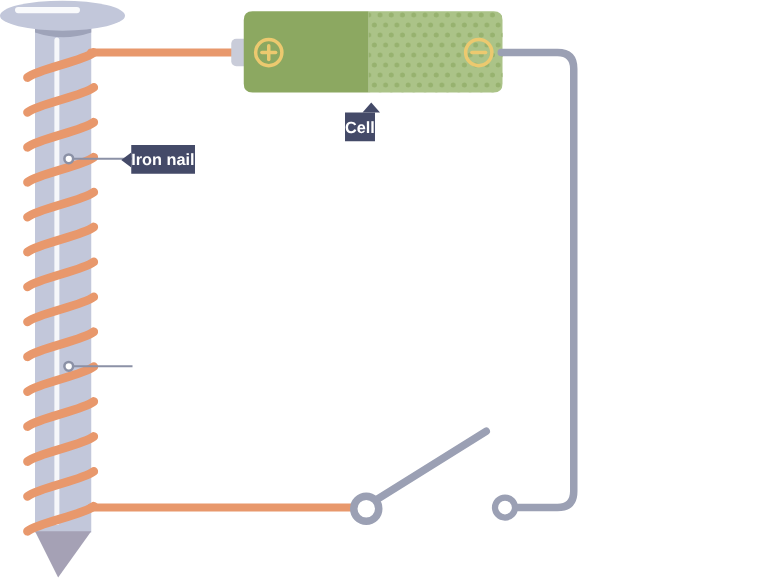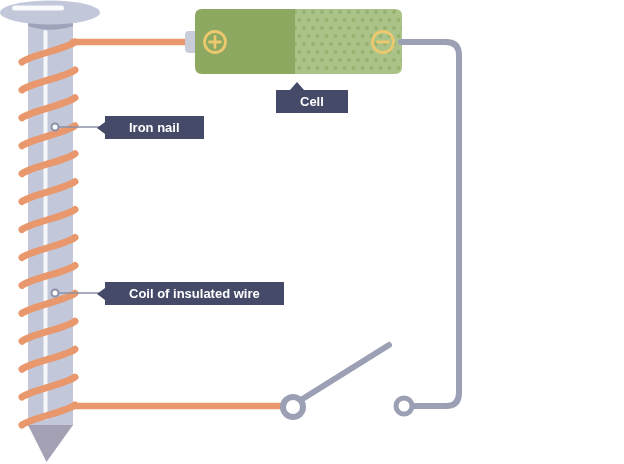--- a/index.html
+++ b/index.html
@@ -17,21 +17,21 @@
   .leader{stroke:var(--leader_gray,#8B91A6);stroke-width:1.6;fill:none;}
   .marker-dot{fill:#fff;stroke:var(--leader_gray,#8B91A6);stroke-width:2;}
   .terminal{stroke:var(--terminal_yellow,#ECC96F);stroke-width:2.8;fill:none;stroke-linecap:round;}
 
   
   .label{
     position:absolute;
     background:var(--label_bg,#444A68);
     color:var(--label_text,#FFFFFF);
     font-weight:bold;font-size:13px;line-height:15px;
-    padding:4px 24px;white-space:nowrap;
+    padding:4px 0;white-space:nowrap;
   }
   .arrow-left{
     position:absolute;left:-8px;top:50%;margin-top:-6px;
     width:0;height:0;border-top:6px solid transparent;border-bottom:6px solid transparent;
     border-right:8px solid var(--label_bg,#444A68);
   }
   .arrow-up{
     position:absolute;top:-8px;
     width:0;height:0;border-left:7px solid transparent;border-right:7px solid transparent;
     border-bottom:8px solid var(--label_bg,#444A68);
@@ -107,24 +107,20 @@
     <circle cx="55" cy="127" r="3.5" class="marker-dot"></circle>
     <line x1="56" y1="293" x2="106" y2="293" class="leader"></line>
     <circle cx="55" cy="293" r="3.5" class="marker-dot"></circle>
   </svg>
 
   <div class="label" style="left:105px;top:116px;">
     <span class="arrow-left"></span>
     <span>Iron nail</span>
   </div>
 
-  <div class="label" style="left:105px;top:282px;">
-    <span class="arrow-left"></span>
-    <span>Coil of insulated wire</span>
-  </div>
 
   <div class="label" style="left:276px;top:90px;">
     <span class="arrow-up" style="left:14px;"></span>
     <span>Cell</span>
   </div>
 
 
 </div>
 
 </body></html>

